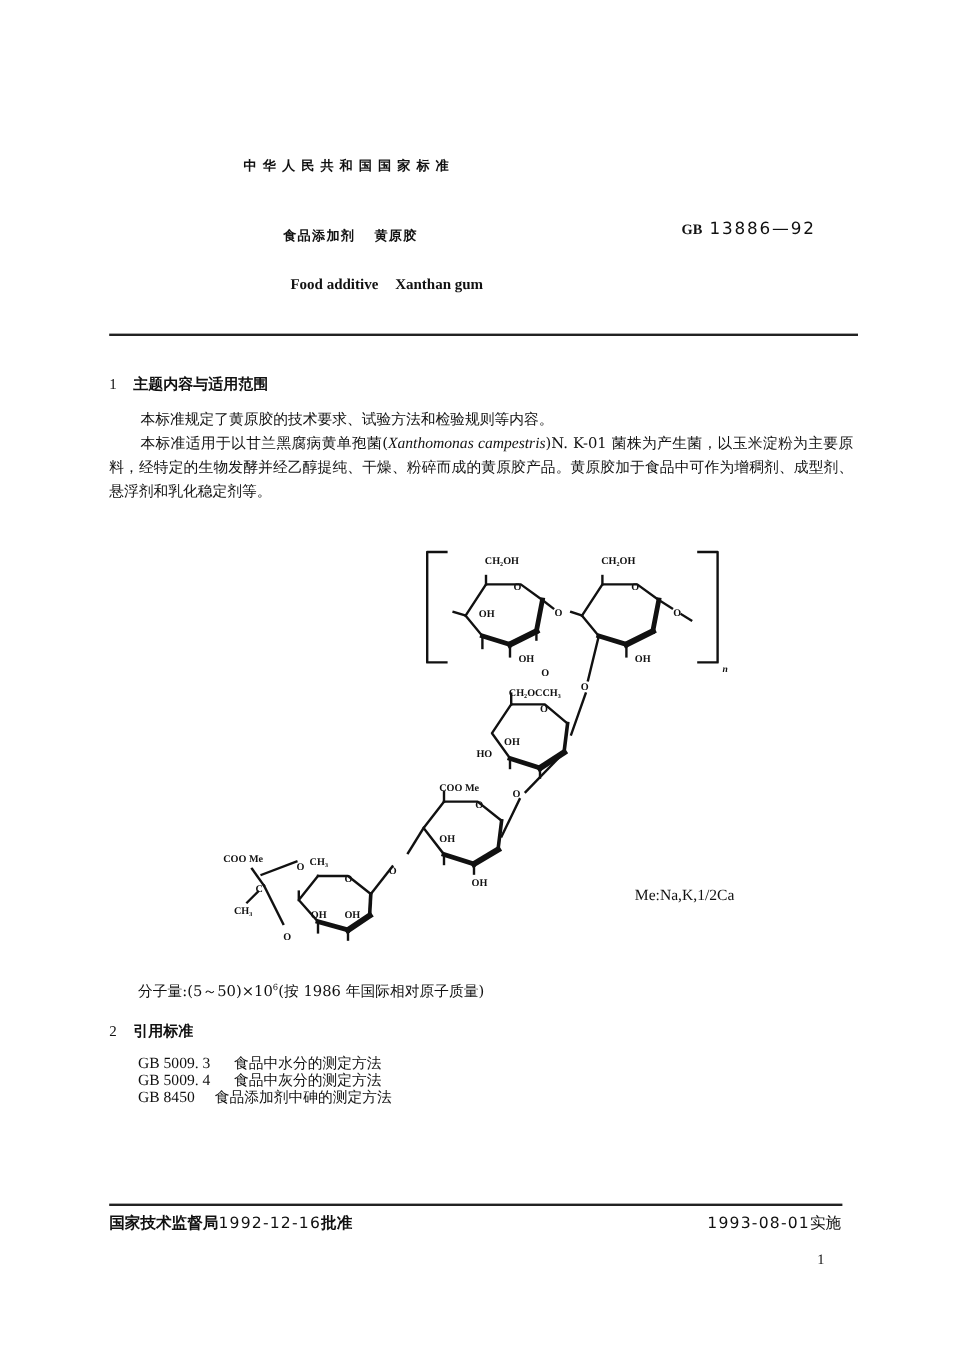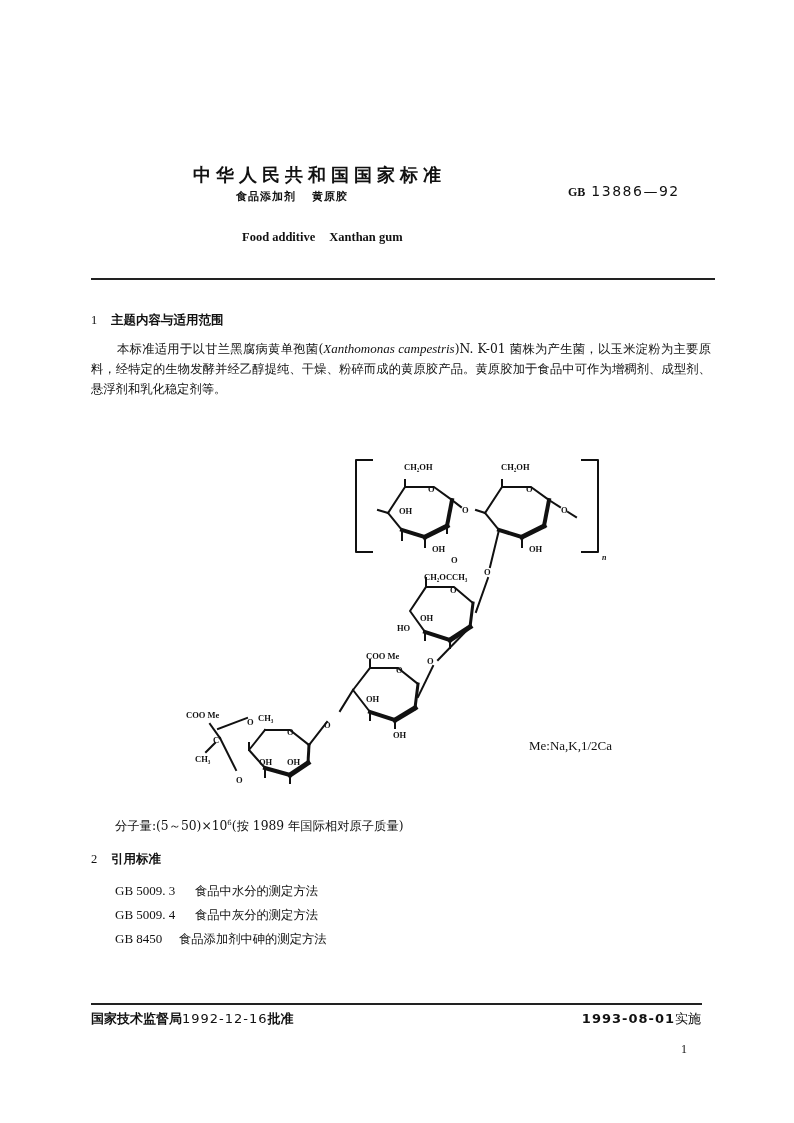--- a/index.html
+++ b/index.html
@@ -1,58 +1,59 @@
 <!DOCTYPE html>
 <html><head>
   <meta charset="utf-8">
   <style>
     html, body { margin: 0; padding: 0; background: #ffffff; }
     body { width: 794px; height: 1123px; position: relative; overflow: hidden; color: #111; font-family: "DejaVu Serif", "Liberation Serif", serif; }
     .abs { position: absolute; }
-    .national { left: 193px; top: 131px; font-family: "DejaVu Sans", sans-serif; font-weight: bold; font-size: 18px; letter-spacing: 5px; margin-top: 32px; }
+    .national { left: 203px; top: 131px; font-family: "DejaVu Sans", sans-serif; font-weight: bold; font-size: 11px; letter-spacing: 5px; }
     .title-cn { left: 236px; top: 189px; font-family: "DejaVu Sans", sans-serif; font-weight: bold; font-size: 11px; letter-spacing: 1px; }
     .title-cn .gap { display: inline-block; width: 16px; }
     .std-no { left: 568px; top: 183px; font-size: 14px; }
     .std-no .gb { font-family: "Liberation Serif", serif; font-weight: bold; font-size: 12px; margin-right: 6px; margin-top: 20px; }
     .std-no .num { font-family: "DejaVu Sans", sans-serif; letter-spacing: 1.5px; }
     .title-en { left: 242px; top: 230px; font-family: "Liberation Serif", serif; font-weight: bold; font-size: 12.5px; }
     .title-en .gap { display: inline-block; width: 14px; }
     .rule-top { left: 91px; top: 278px; width: 624px; height: 2px; background: #222; }
     .sec-head { font-family: Liberation Serif, serif; font-weight: bold; font-size: 12.5px; }
     .sec-head .sn { font-weight: normal; display: inline-block; width: 20px; }
     .para { font-size: 12.3px; line-height: 20px; left: 91px; width: 620px; }
     .para p { margin: 0; text-indent: 26px; text-align: justify; }
     .para i { font-family: "Liberation Serif", serif; font-size: 13px; }
-    .ref-list { left: 115px; top: 879px; font-size: 12.3px; line-height: 24px; }
+    .ref-list { left: 115px; top: 879px; font-size: 12.3px; line-height: 14px; }
     .ref-list .code { display: inline-block; font-family: "Liberation Serif", serif; font-size: 13px; }
     .ref-list .c1 { width: 80px; }
     .ref-list .c2 { width: 64px; }
     .mw { left: 115px; top: 818px; font-size: 12.3px; }
     .mw sup { font-size: 7px; }
     .salt { left: 529px; top: 738px; font-family: "Liberation Serif", serif; font-size: 13px; }
     .rule-bot { left: 91px; top: 1003px; width: 611px; height: 2px; background: #222; }
     .approved { left: 91px; top: 1010px; font-family: "DejaVu Sans", sans-serif; font-weight: bold; font-size: 13px; }
     .approved .d { font-weight: normal; letter-spacing: 1px; margin-top: 28px; }
     .effective { right: 93px; top: 1010px; font-family: "DejaVu Sans", sans-serif; font-size: 13px; text-align: right; }
-    .effective .d { letter-spacing: 1px; font-weight: bold; }
+    .effective .d { letter-spacing: 1px; }
     .effective b { font-weight: normal; }
     .pageno { left: 681px; top: 1042px; font-family: "Liberation Serif", serif; font-size: 12px; }
     svg text { font-family: "Liberation Serif", serif; font-weight: bold; }
   </style>
 </head>
 <body>
 
 <div class="abs national">中华人民共和国国家标准</div>
 <div class="abs title-cn"><span>食品添加剂</span><span class="gap"></span><span>黄原胶</span></div>
 <div class="abs std-no"><span class="gb">GB</span><span class="num">13886—92</span></div>
 <div class="abs title-en"><span>Food additive</span><span class="gap"></span><span>Xanthan gum</span></div>
 <div class="abs rule-top"></div>
 
 <div class="abs sec-head" style="left:91px; top:312px;"><span class="sn">1</span><span>主题内容与适用范围</span></div>
 <div class="abs para" style="top:339px;">
+  <p>本标准规定了黄原胶的技术要求、试验方法和检验规则等内容。</p>
   <p><span>本标准适用于以甘兰黑腐病黄单孢菌(</span><i>Xanthomonas campestris</i><span>)N. K-01 菌株为产生菌，以玉米淀粉为主要原料，经特定的生物发酵并经乙醇提纯、干燥、粉碎而成的黄原胶产品。黄原胶加于食品中可作为增稠剂、成型剂、悬浮剂和乳化稳定剂等。</span></p>
 </div>
 
 <svg class="abs" style="left:0; top:0;" width="794" height="820" viewBox="0 0 794 820">
   <g stroke="#111" fill="none" stroke-width="2" stroke-linejoin="round" stroke-linecap="square">
 
     <path d="M372 460 L356 460 L356 552 L372 552"></path>
     <path d="M582 460 L598 460 L598 552 L582 552"></path>
 
     <path d="M378 510 L388 513"></path>
@@ -156,21 +157,21 @@
     <text x="213" y="743">C</text>
     <text x="195" y="762">CH₃</text>
     <text x="259" y="765">OH</text>
     <text x="287" y="765">OH</text>
     <text x="236" y="783">O</text>
   </g>
 </svg>
 
 <div class="abs salt">Me:Na,K,1/2Ca</div>
 
-<div class="abs mw"><span>分子量:(5～50)×10</span><sup>6</sup><span>(按 1989 年国际相对原子质量)</span></div>
+<div class="abs mw"><span>分子量:(5～50)×10</span><sup>6</sup><span>(按 1986 年国际相对原子质量)</span></div>
 
 <div class="abs sec-head" style="left:91px; top:851px;"><span class="sn">2</span><span>引用标准</span></div>
 <div class="abs ref-list">
   <div><span class="code c1">GB 5009. 3</span><span>食品中水分的测定方法</span></div>
   <div><span class="code c1">GB 5009. 4</span><span>食品中灰分的测定方法</span></div>
   <div><span class="code c2">GB 8450</span><span>食品添加剂中砷的测定方法</span></div>
 </div>
 
 <div class="abs rule-bot"></div>
 <div class="abs approved"><span>国家技术监督局</span><span class="d">1992-12-16</span><span>批准</span></div>

